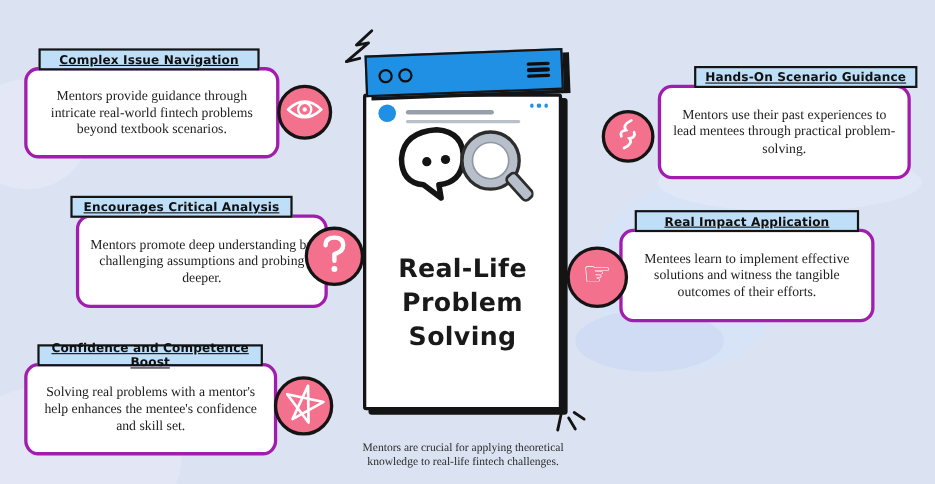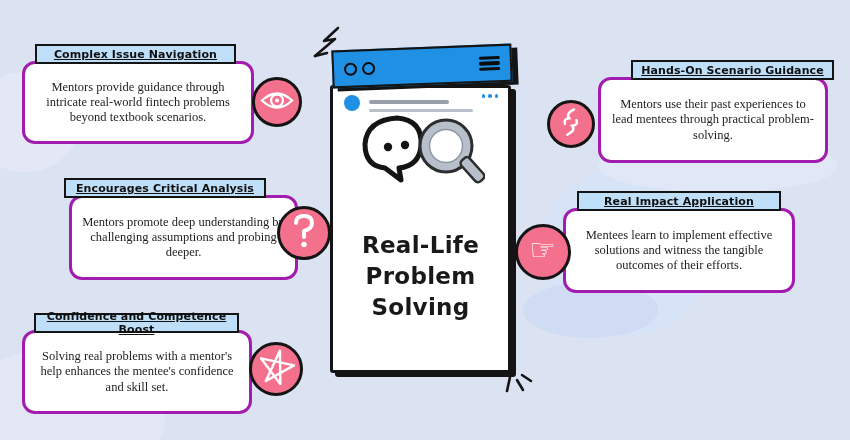--- a/index.html
+++ b/index.html
@@ -161,14 +161,15 @@
   <svg class="abs" style="left:310px;top:26px;z-index:7;" width="32" height="38" viewBox="0 0 32 38">
     <path d="M28 2 L14 15 L25 13 L5 30" fill="none" stroke="#141414" stroke-width="2.6" stroke-linecap="round" stroke-linejoin="round"></path>
     <path d="M5 30 L17 27" fill="none" stroke="#141414" stroke-width="2.6" stroke-linecap="round"></path>
   </svg>
   <svg class="abs" style="left:504px;top:373px;z-index:7;" width="30" height="30" viewBox="0 0 30 30">
     <path d="M6 4 L3 18" stroke="#141414" stroke-width="2.6" stroke-linecap="round"></path>
     <path d="M13 7 L19 17" stroke="#141414" stroke-width="2.6" stroke-linecap="round"></path>
     <path d="M18 2 L27 8" stroke="#141414" stroke-width="2.6" stroke-linecap="round"></path>
   </svg>
 
+  <div class="caption">Mentors are crucial for applying theoretical knowledge to real-life fintech challenges.</div>
 
 </div>
 
 </body></html>

